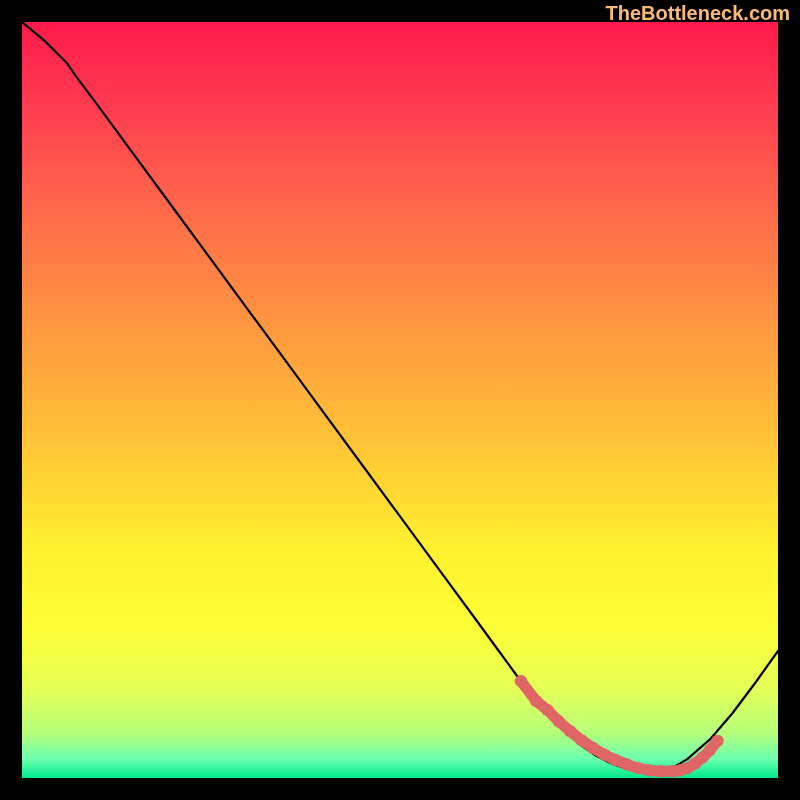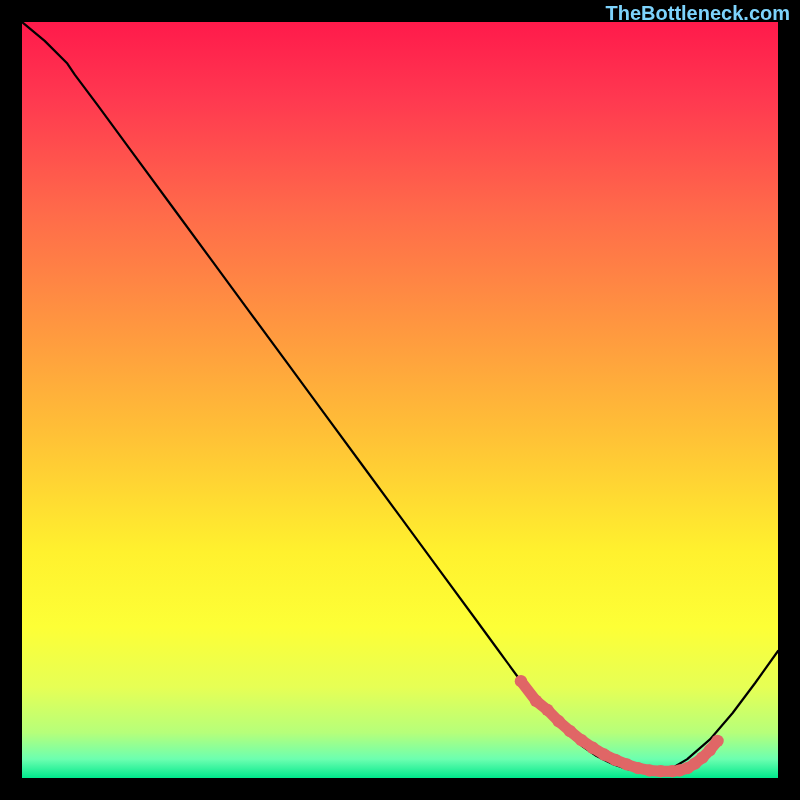--- a/index.html
+++ b/index.html
@@ -16,21 +16,21 @@
     height: 800px;
     background: #000000;
   }
   .watermark {
     position: absolute;
     top: 2px;
     right: 10px;
     font-family: Arial, Helvetica, sans-serif;
     font-size: 20px;
     font-weight: 600;
-    color: #7dd3fc;
+    color: #fdba74;
     letter-spacing: 0px;
     user-select: none;
   }
   .plot-wrap {
     position: absolute;
     left: 22px;
     top: 22px;
     width: 756px;
     height: 756px;
   }

